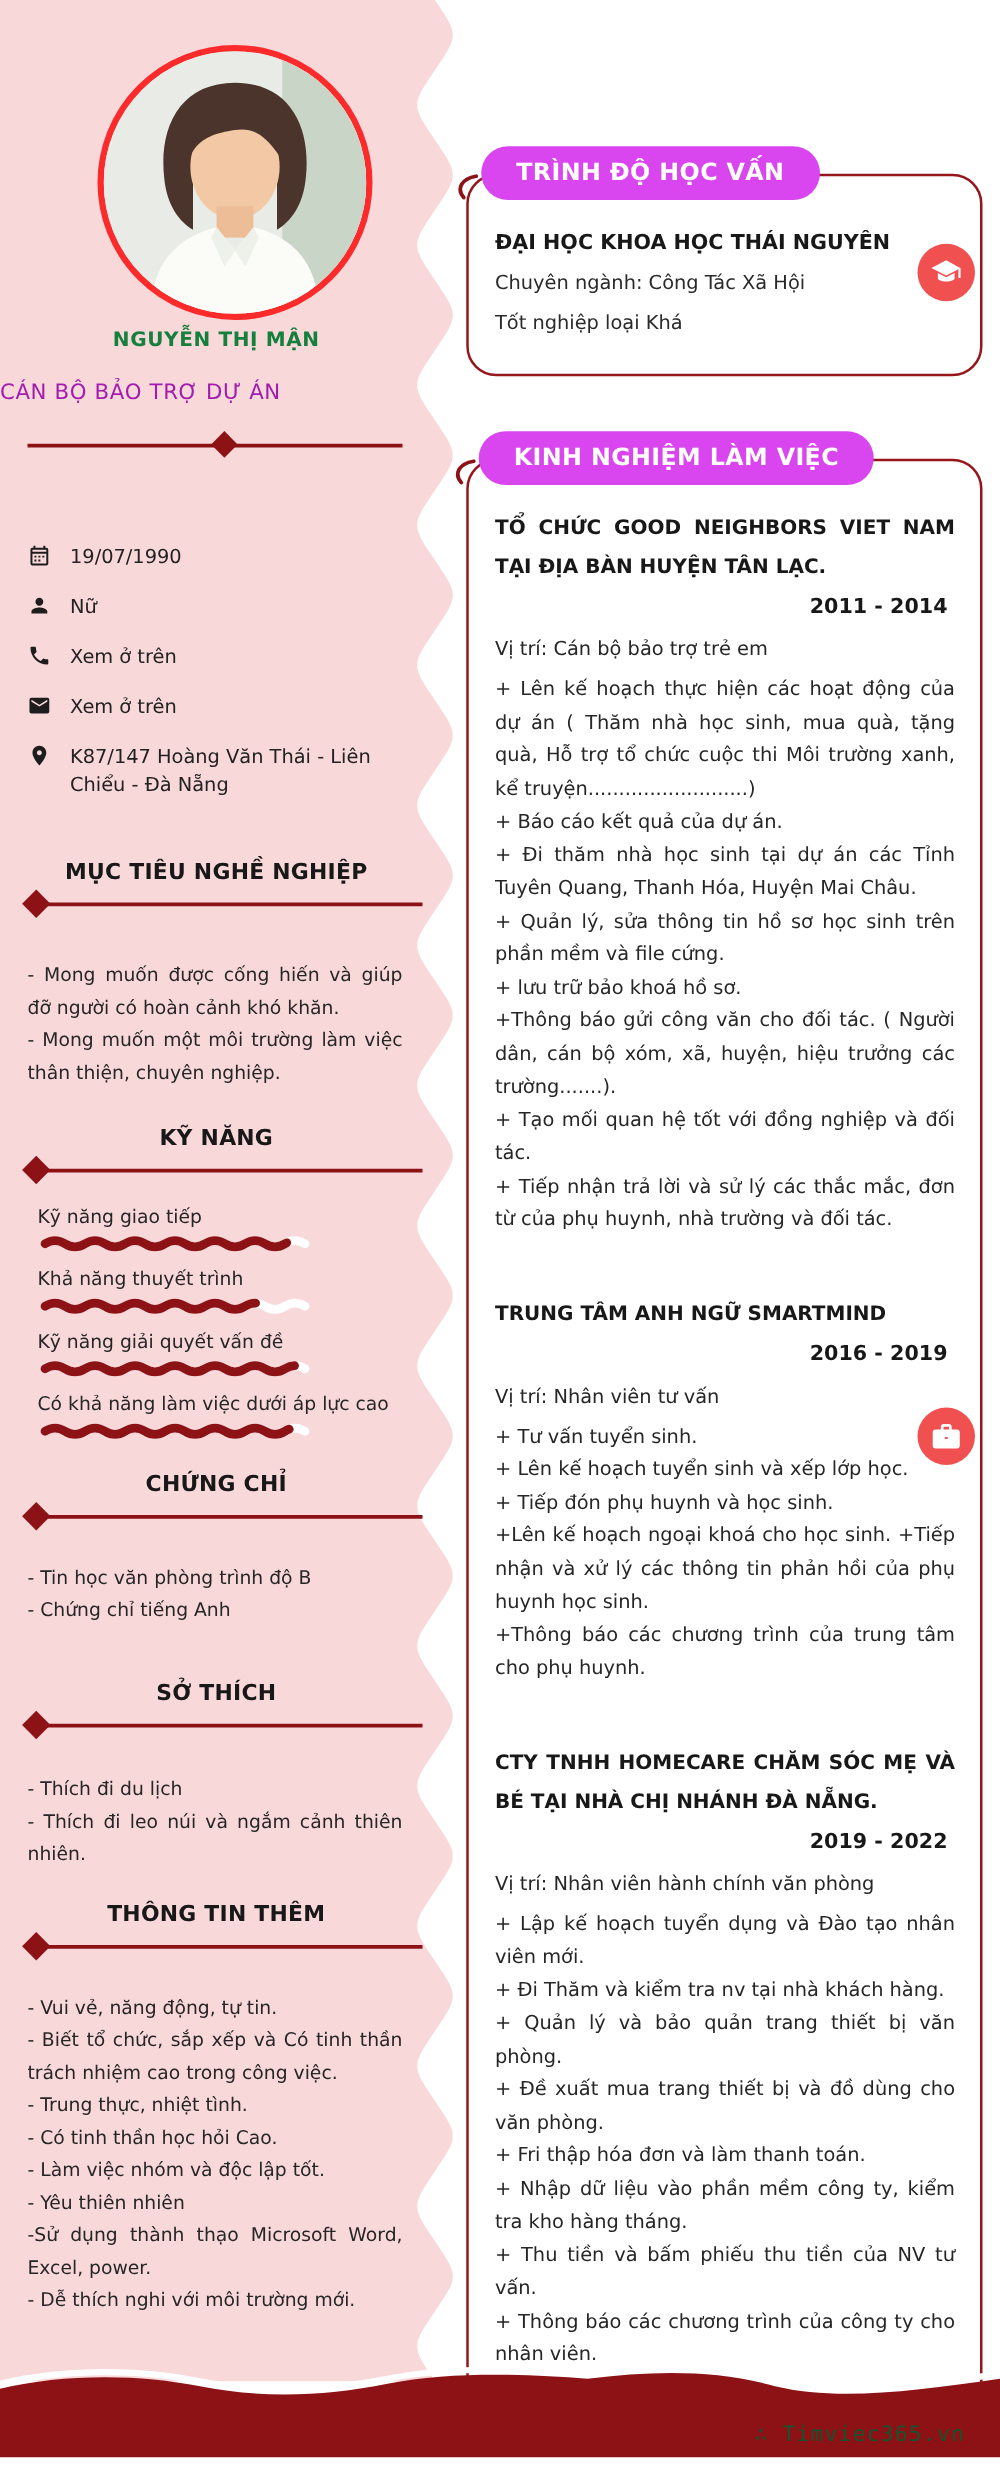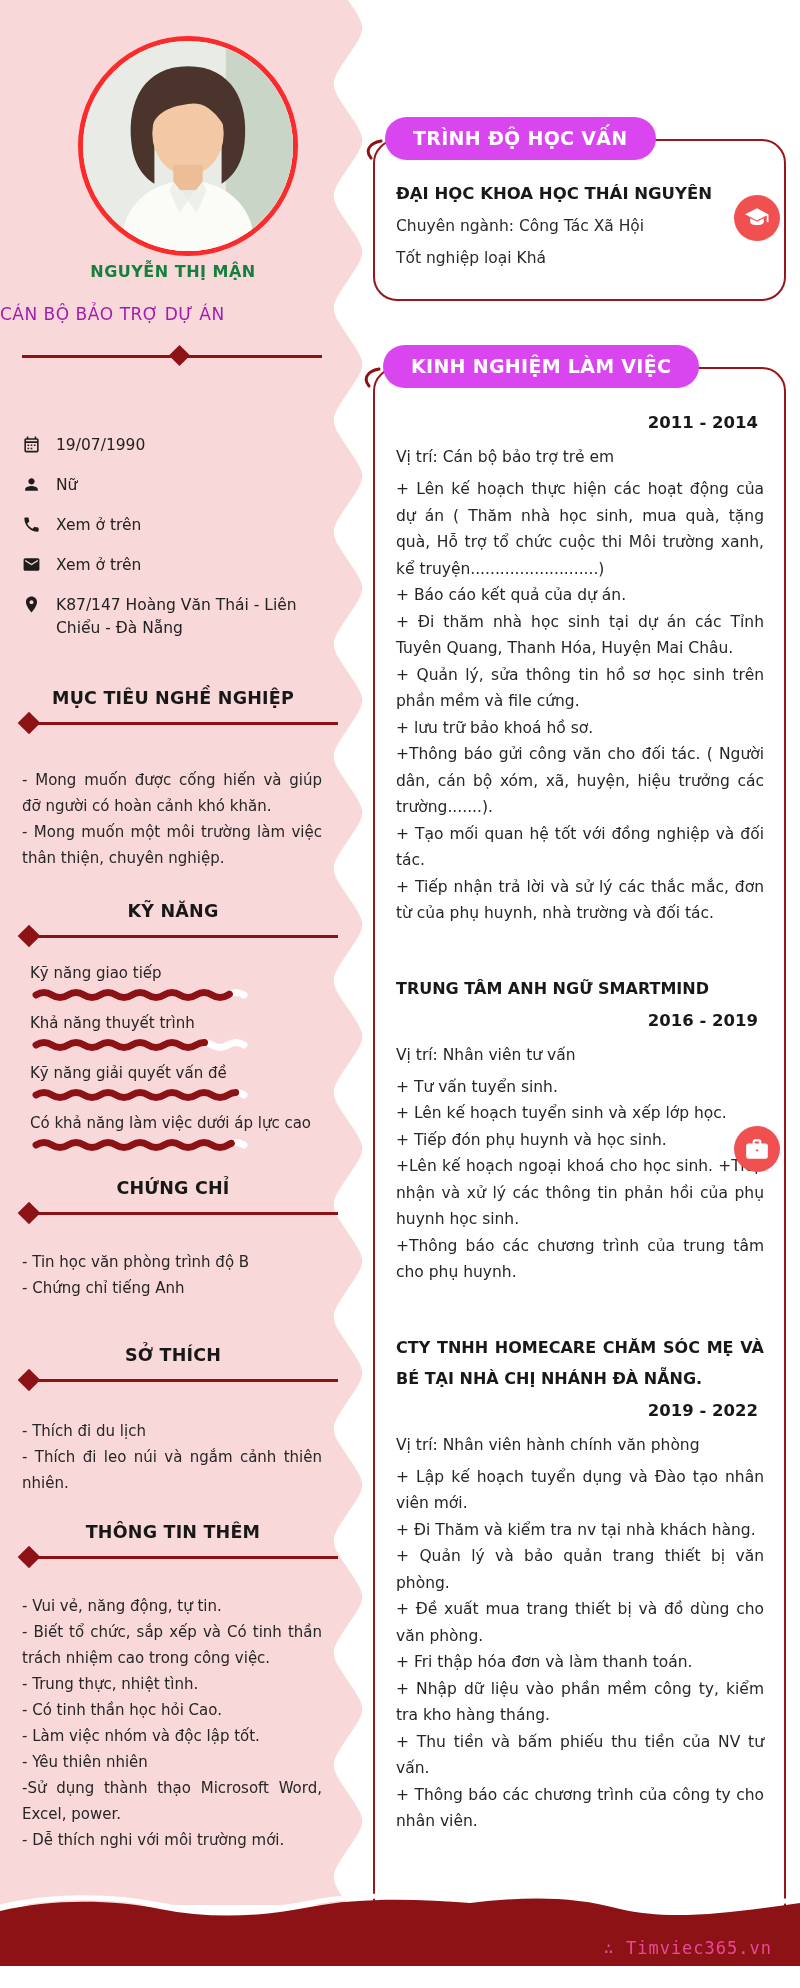--- a/index.html
+++ b/index.html
@@ -70,21 +70,21 @@
   .job + .job{margin-top:46px;}
   .job-company{font-size:16px;font-weight:bold;color:#181818;line-height:31px;text-align:justify;margin:0;}
   .job-period{font-size:16.5px;font-weight:bold;color:#181818;text-align:right;line-height:30px;margin:2px 6px 0 0;}
   .job-position{font-size:15.5px;color:#262626;line-height:26px;margin-top:6px;}
   .job-duties{margin-top:6px;}
   .job-duties p{margin:0;font-size:15.5px;line-height:26.5px;text-align:justify;color:#262626;}
 
   
   .footer-wave{position:absolute;left:0;top:1893px;width:800px;height:73px;z-index:6;}
   .brand{position:absolute;right:28px;top:1938px;z-index:7;font-family:"DejaVu Sans Mono","Liberation Mono",monospace;
-         font-size:17px;color:#ec4899;letter-spacing:1px;}
+         font-size:17px;color:#14532d;letter-spacing:1px;}
 </style>
 </head>
 <body>
 
 <div class="page">
 
   <div class="sidebar-bg"></div>
   <svg class="sidebar-wave" viewBox="0 0 40 1904" preserveAspectRatio="none">
     <path fill="#f9d8da" d="M0,0 L16,0
       c19,28 19,28 0,56 c-19,28 -19,28 0,56 c19,28 19,28 0,56 c-19,28 -19,28 0,56
@@ -261,20 +261,21 @@
   <div class="banner banner-exp">KINH NGHIỆM LÀM VIỆC</div>
   <div class="side-badge badge-exp">
     <svg viewBox="0 0 24 24">
       <path d="M20,7h-4V5c0-1.1-0.9-2-2-2h-4C8.9,3,8,3.9,8,5v2H4C2.9,7,2,7.9,2,9v10c0,1.1,0.9,2,2,2h16c1.1,0,2-0.9,2-2V9C22,7.9,21.1,7,20,7z M10,5h4v2h-4V5z M13,14h-2v-1.5h2V14z"></path>
     </svg>
   </div>
 
   <div class="jobs">
 
   <div class="job">
+      <p class="job-company">TỔ CHỨC GOOD NEIGHBORS VIET NAM TẠI ĐỊA BÀN HUYỆN TÂN LẠC.</p>
       <div class="job-period">2011 - 2014</div>
       <div class="job-position">Vị trí: Cán bộ bảo trợ trẻ em</div>
       <div class="job-duties">
 
       <p>+ Lên kế hoạch thực hiện các hoạt động của dự án ( Thăm nhà học sinh, mua quà, tặng quà, Hỗ trợ tổ chức cuộc thi Môi trường xanh, kể truyện..........................)</p>
           <p>+ Báo cáo kết quả của dự án.</p>
           <p>+ Đi thăm nhà học sinh tại dự án các Tỉnh Tuyên Quang, Thanh Hóa, Huyện Mai Châu.</p>
           <p>+ Quản lý, sửa thông tin hồ sơ học sinh trên phần mềm và file cứng.</p>
           <p>+ lưu trữ bảo khoá hồ sơ.</p>
           <p>+Thông báo gửi công văn cho đối tác. ( Người dân, cán bộ xóm, xã, huyện, hiệu trưởng các trường.......).</p>

